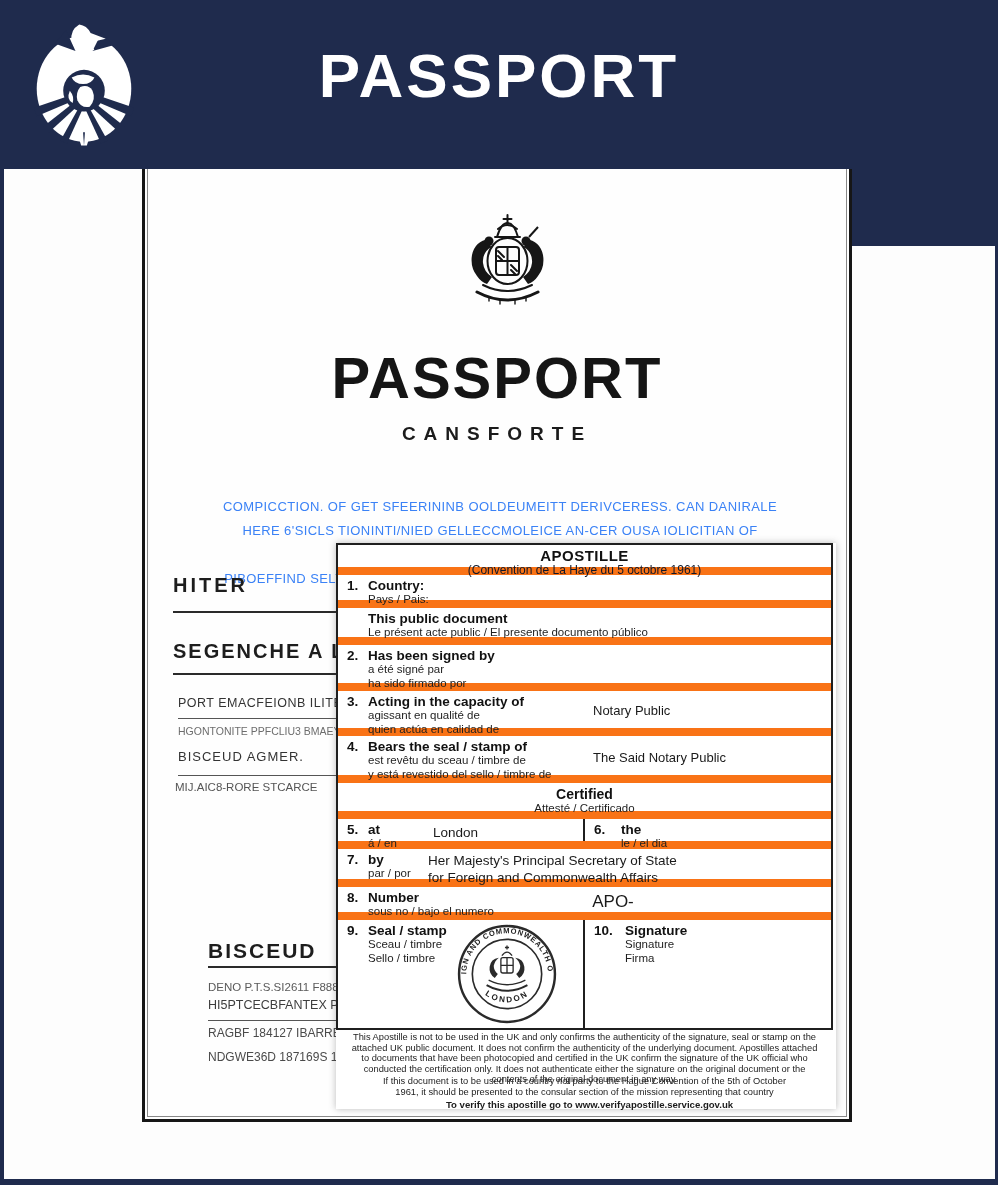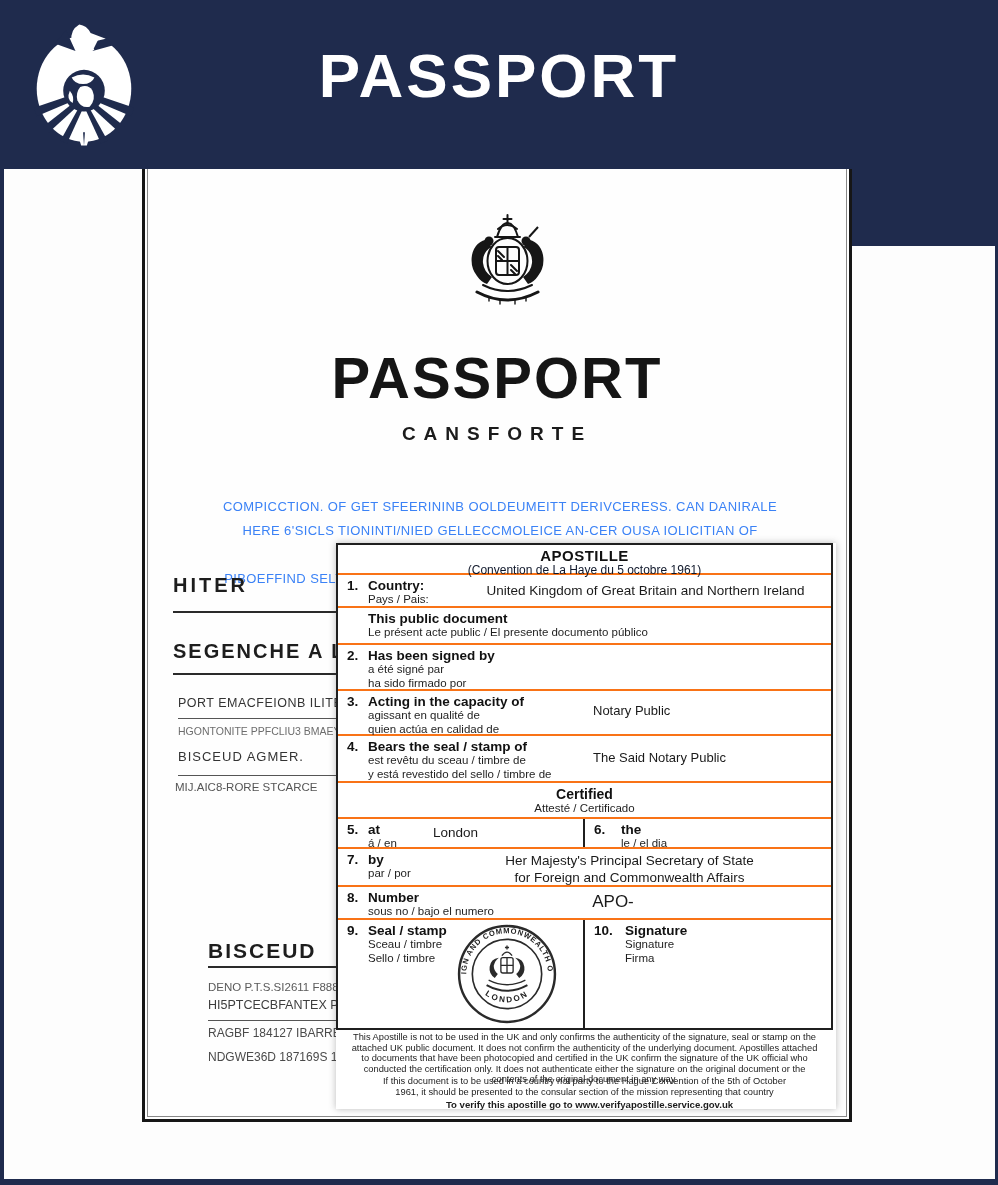--- a/index.html
+++ b/index.html
@@ -50,21 +50,21 @@
   .lbl-big{position:absolute;color:#1d1d1d;font-size:20px;font-weight:700;letter-spacing:3px;white-space:nowrap;}
   .lbl-sm{position:absolute;color:#4a4a4a;white-space:nowrap;}
   .rule{position:absolute;border-top:2px solid #2a2a2a;}
   .rule-thin{position:absolute;border-top:1px solid #555;}
   
   .sheet{
     position:absolute;left:336px;top:543px;width:500px;height:566px;background:#ffffff;
     box-shadow:0 0 7px rgba(60,60,60,0.35);z-index:5;
   }
   .ap-table{position:absolute;left:0;top:0;width:497px;height:487px;border:2px solid #1f1f1f;}
-  .ap-row{position:relative;display:flex;border-bottom:2px solid #f97316;width:100%;}
+  .ap-row{position:relative;display:flex;border-bottom:8px solid #f97316;width:100%;}
   .ap-row:last-child{border-bottom:none;}
   .ap-hdr{height:30px;display:block;text-align:center;}
   .ap-hdr .t{font-size:15px;font-weight:700;letter-spacing:0.5px;color:#111;padding-top:2px;}
   .ap-hdr .c{font-size:12px;color:#0f172a;margin-top:-1px;}
   .num{width:30px;padding:3px 0 0 9px;font-weight:700;font-size:13.5px;color:#111;flex:none;}
   .lblk{padding-top:3px;}
   .lbl{font-weight:700;font-size:13.5px;color:#111;line-height:15px;}
   .sub{font-size:11.5px;line-height:13.5px;color:#1e1e1e;}
   .val{font-size:13.5px;color:#1a1a1a;}
   .cell{position:relative;display:flex;height:100%;}
@@ -184,21 +184,20 @@
         <div class="t">APOSTILLE</div>
         <div class="c">(Convention de La Haye du 5 octobre 1961)</div>
       </div>
 
       <div class="ap-row" style="height:33px;">
         <div class="num">1.</div>
         <div class="lblk" style="width:92px;">
           <div class="lbl">Country:</div>
           <div class="sub">Pays / Pais:</div>
         </div>
-        <div class="val" style="flex:1;text-align:center;padding-top:8px;">United Kingdom of Great Britain and Northern Ireland</div>
       </div>
 
       <div class="ap-row" style="height:37px;display:block;padding-left:30px;">
         <div class="lbl" style="padding-top:3px;">This public document</div>
         <div class="sub">Le présent acte public / El presente documento público</div>
       </div>
 
       <div class="ap-row" style="height:46px;">
         <div class="num">2.</div>
         <div class="lblk">
@@ -250,21 +249,21 @@
           </div>
         </div>
       </div>
 
       <div class="ap-row" style="height:38px;">
         <div class="num">7.</div>
         <div class="lblk" style="width:60px;">
           <div class="lbl">by</div>
           <div class="sub">par / por</div>
         </div>
-        <div class="val" style="flex:1;text-align:center;padding-top:3px;line-height:17px;">
+        <div class="val" style="flex:1;text-align:left;padding-top:3px;line-height:17px;">
           <div>Her Majesty's Principal Secretary of State</div>
           <div>for Foreign and Commonwealth Affairs</div>
         </div>
       </div>
 
       <div class="ap-row" style="height:33px;">
         <div class="num">8.</div>
         <div class="lblk" style="width:150px;">
           <div class="lbl">Number</div>
           <div class="sub">sous no / bajo el numero</div>

